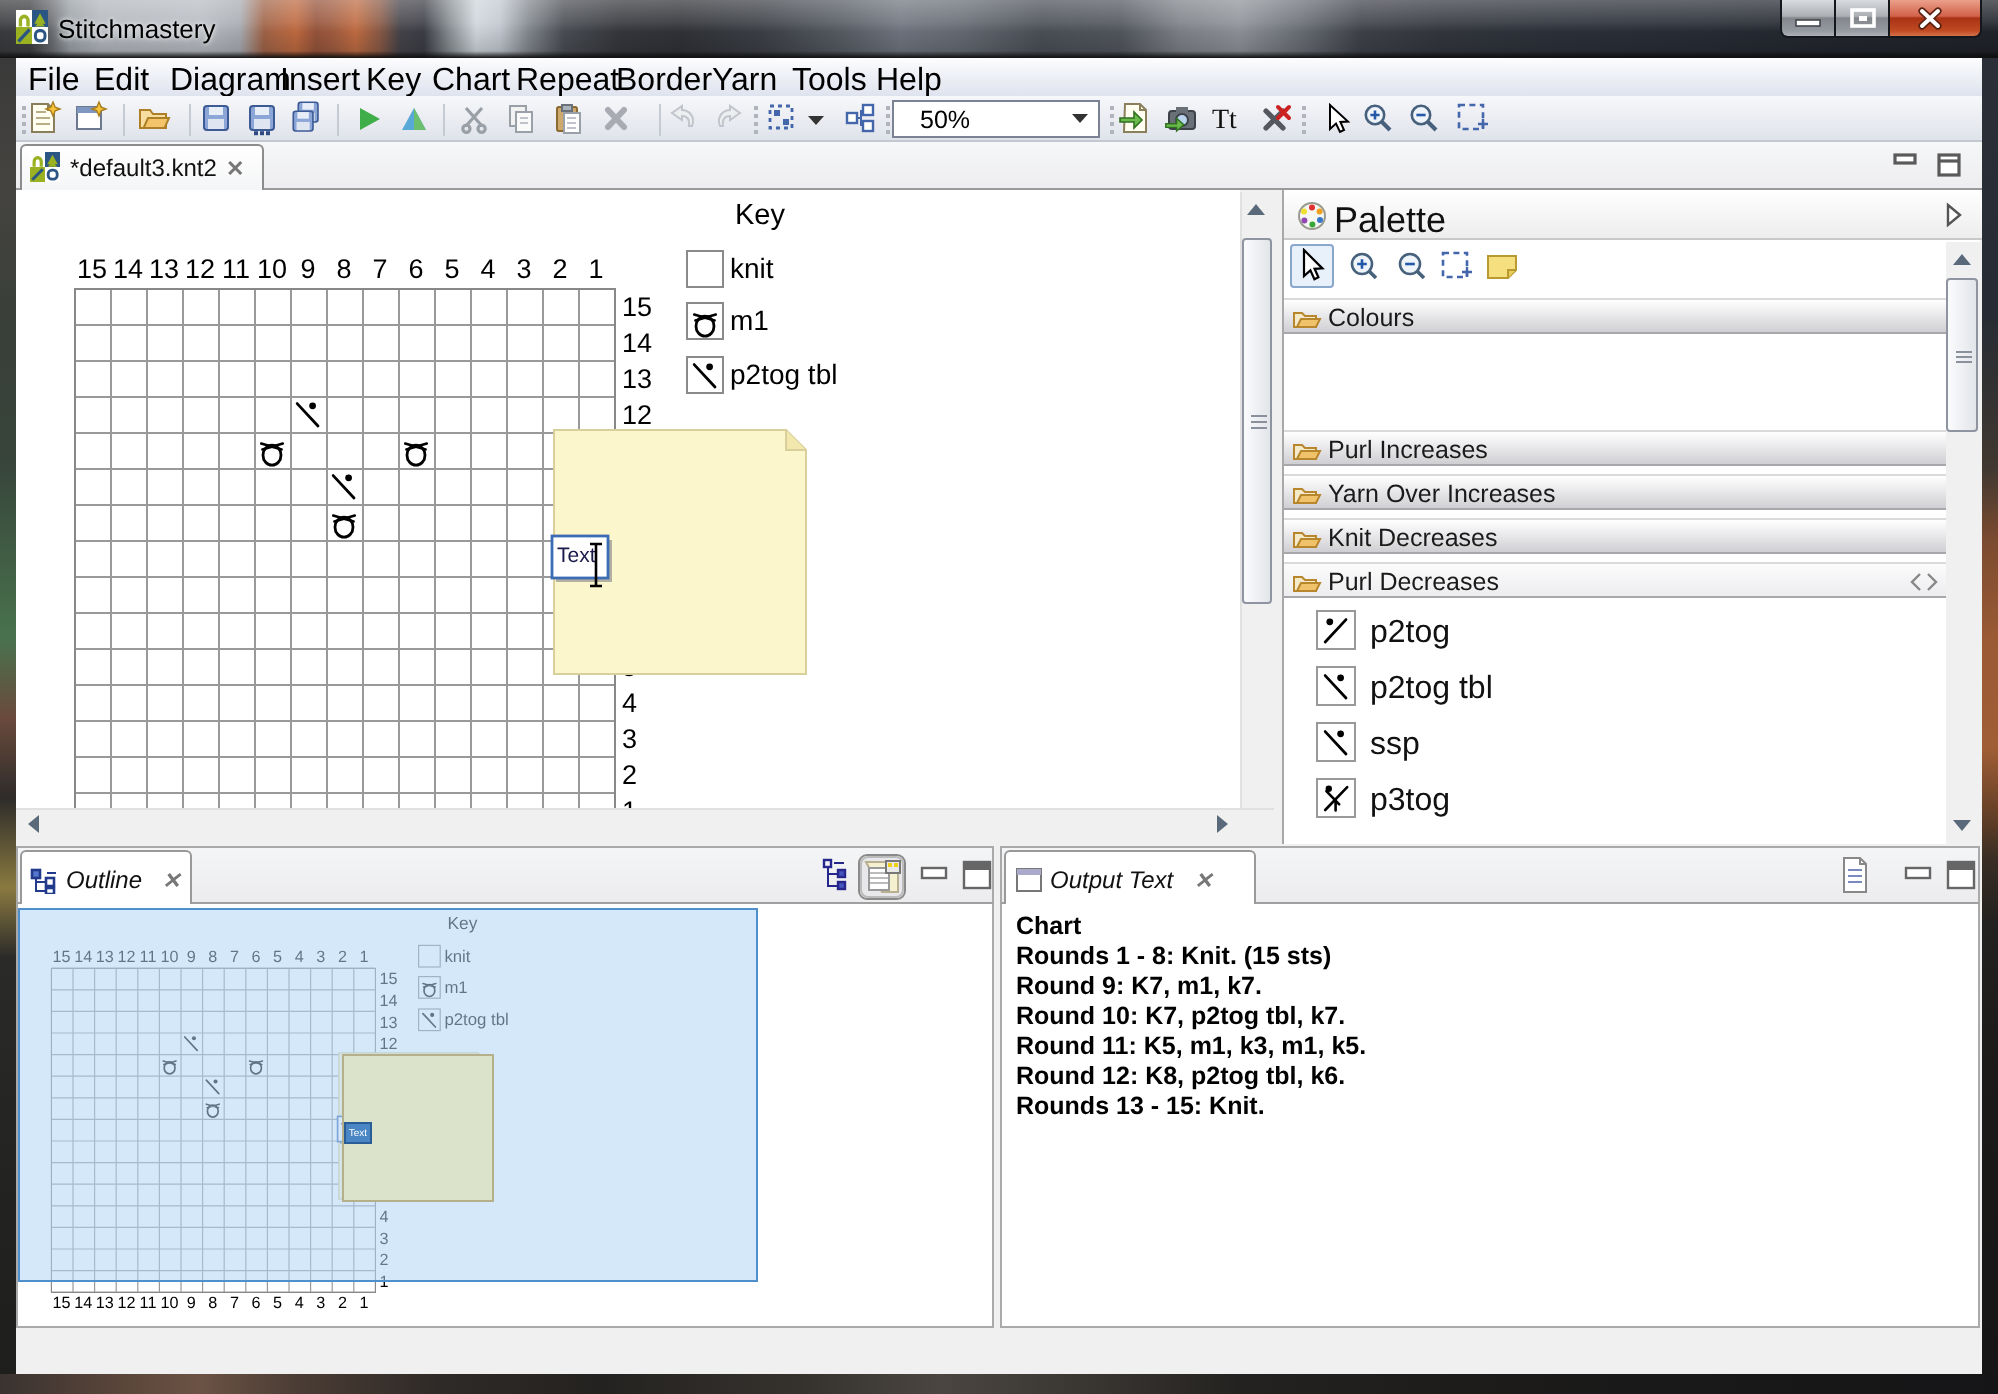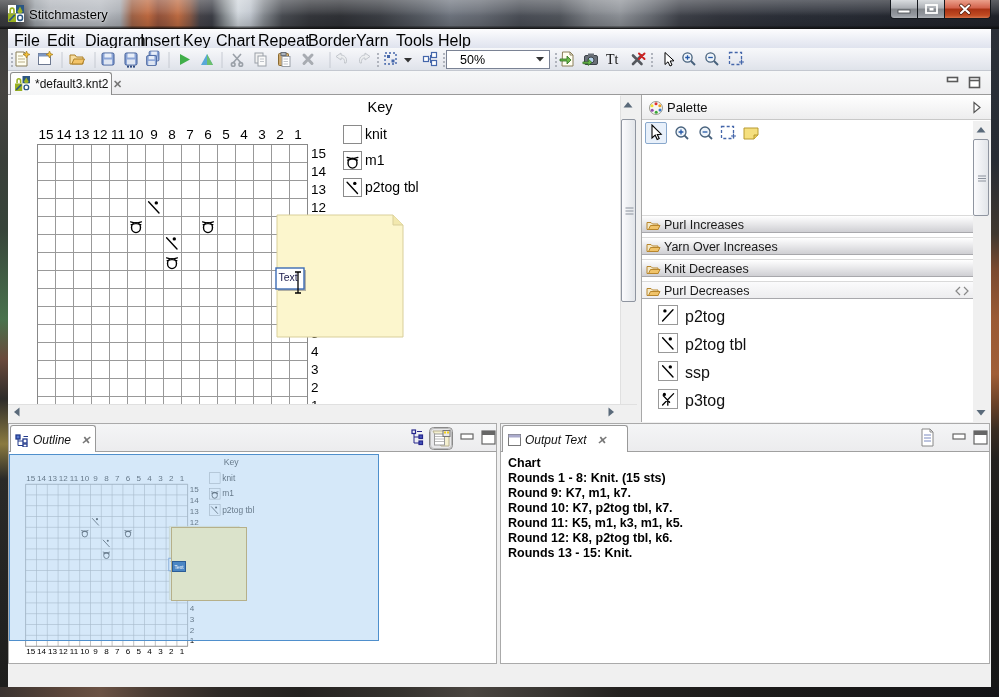--- a/index.html
+++ b/index.html
@@ -14,21 +14,21 @@
 #btn-max{left:917px;width:28px;background:linear-gradient(#d9dcdf 0%,#abafb4 45%,#83878c 50%,#9599a0 85%,#aeb2b7 100%);}
 #btn-close{left:944px;width:47px;border-radius:0 0 4px 0;background:linear-gradient(#eba08b 0%,#d2614a 45%,#a93214 50%,#c04a22 85%,#d4714a 100%);}
 #frame-left{left:0;top:29px;width:8px;height:658px;background:linear-gradient(to bottom,#3a3a3a 0px,#454340 60px,#3a3f3a 130px,#37443a 200px,#49724d 290px,#6a4a3c 330px,#2e2c2a 370px,#8a7a40 415px,#2a2a28 450px,#232322 560px,#1e1e1d 658px);}
 #frame-right{left:991px;top:29px;width:8px;height:658px;background:linear-gradient(to bottom,#2b3038 0px,#272c34 130px,#403830 205px,#7a4a30 240px,#9a5a34 290px,#a05e36 345px,#6a4228 375px,#3a2e24 400px,#242220 430px,#1c1b1a 500px,#161616 658px);}
 #frame-bottom{left:0;top:687px;width:999px;height:10px;background:linear-gradient(to right,#3a3330 0px,#5a453a 60px,#6b5244 100px,#4a3c34 150px,#2e2a27 220px,#242220 300px,#35322e 400px,#4a4540 470px,#3a3733 540px,#242220 620px,#1c1b1a 750px,#151517 999px);}
 #client{left:8px;top:29px;width:983px;height:658px;background:#f0f0f0;}
 #menubar{left:8px;top:29px;width:983px;height:19px;background:linear-gradient(#fdfdfe,#eceef5 55%,#dfe3ee);}
 #menubar span{position:absolute;top:3px;font-size:16px;color:#000;}
 #toolbar{left:8px;top:48px;width:983px;height:23px;background:linear-gradient(#f7f8fa,#e9ebf1 60%,#dfe3ea);border-bottom:1px solid #c4c8d0;}
 #tabstrip{left:8px;top:71px;width:983px;height:24px;background:linear-gradient(#f6f7f8,#ededef);border-bottom:1px solid #9a9a9a;}
-#edtab{left:10px;top:72px;width:102px;height:23px;background:linear-gradient(#ffffff,#f4f5f6);border:1px solid #8c8c8c;border-bottom:none;border-radius:3px 3px 0 0;padding-left:26px;}
+#edtab{left:10px;top:72px;width:122px;height:23px;background:linear-gradient(#ffffff,#f4f5f6);border:1px solid #8c8c8c;border-bottom:none;border-radius:3px 3px 0 0;padding-left:26px;}
 #edtab .lbl{position:absolute;left:24px;top:4px;font-size:12px;color:#111;}
 #editor{left:8px;top:95px;width:612px;height:309px;background:#fff;overflow:hidden;}
 .sb{background:#f0f0f0;}
 .sbthumbv{position:absolute;background:linear-gradient(to right,#fbfbfd,#e2e5e9);border:1px solid #8f95a0;border-radius:2px;}
 #palette{left:641px;top:95px;width:349px;height:327px;background:#fff;border-left:1px solid #a8a8a8;}
 .palbar{position:absolute;left:0;width:332px;height:18px;background:linear-gradient(#ffffff,#eaeaec 45%,#cfcfd3);border-top:1px solid #dadada;border-bottom:1px solid #a8a8ac;}
 .palbar .t{position:absolute;left:22px;top:2px;font-size:12.5px;color:#1a1a1a;}
 .palitem{position:absolute;font-size:16px;color:#111;}
 #outline{left:8px;top:423px;width:489px;height:241px;}
 #output{left:500px;top:423px;width:490px;height:241px;}
@@ -410,21 +410,21 @@
     <div style="position:absolute;left:0;top:0;width:349px;height:25px;background:linear-gradient(#ffffff,#ededee);border-bottom:1px solid #c8c8c8">
       <svg style="position:absolute;left:6px;top:5px" width="16" height="16" viewBox="0 0 16 16">
         <circle cx="8" cy="8" r="6.5" fill="#f6f6f2" stroke="#9a9a90"></circle>
         <circle cx="8" cy="3.8" r="1.5" fill="#e03030"></circle>
         <circle cx="11.8" cy="5.8" r="1.5" fill="#f0a020"></circle>
         <circle cx="12" cy="10" r="1.5" fill="#3878c8"></circle>
         <circle cx="8.2" cy="12.2" r="1.5" fill="#38a838"></circle>
         <circle cx="4.2" cy="10.2" r="1.5" fill="#9048b0"></circle>
         <circle cx="4" cy="5.8" r="1.5" fill="#f0e030"></circle>
       </svg>
-      <span style="position:absolute;left:25px;top:5px;font-size:13px;color:#111">Palette</span>
+      <span style="position:absolute;left:25px;top:5px;font-size:18px;color:#111">Palette</span>
       <svg style="position:absolute;left:330px;top:6px" width="10" height="13">
         <path d="M2 1.5 L8 6.5 L2 11.5 Z" fill="#fff" stroke="#555" stroke-width="1.2"></path>
       </svg>
     </div>
     <div style="position:absolute;left:0;top:26px;width:332px;height:26px;background:#fff">
       <div style="position:absolute;left:3px;top:1px;width:22px;height:22px;background:#e8f0fa;border:1px solid #89a8cc;border-radius:2px"></div>
       <svg style="position:absolute;left:6px;top:3px" width="16" height="18" viewBox="0 0 16 18">
         <path d="M4 1 L4 14 L7.2 11.2 L9.2 15.6 L11.2 14.6 L9.3 10.4 L13.2 10.2 Z" fill="#fff" stroke="#000" stroke-width="1.1"></path>
       </svg>
       <svg style="position:absolute;left:32px;top:4px" width="16" height="16">
@@ -438,20 +438,26 @@
         <path d="M4.6 7 H9.4" stroke="#2458a8" stroke-width="1.3"></path>
       </svg>
       <svg style="position:absolute;left:78px;top:4px" width="18" height="16">
         <rect x="1.5" y="1.5" width="12" height="12" fill="none" stroke="#4466aa" stroke-width="1.3" stroke-dasharray="3 2.2"></rect>
         <path d="M11 11 H16 M13.5 8.5 V13.5" stroke="#4466aa" stroke-width="1.2"></path>
       </svg>
       <svg style="position:absolute;left:101px;top:5px" width="20" height="15">
         <path d="M1 2 H15 L15 9 L11 13 L1 13 Z" fill="#f5df7e" stroke="#b89a30" stroke-width="1"></path>
         <path d="M15 9 L11 9 L11 13" fill="#e8cb5a" stroke="#b89a30" stroke-width="1"></path>
       </svg>
+    </div>
+    <div class="palbar" style="top:54px">
+      <svg style="position:absolute;left:4px;top:3px" width="16" height="12" viewBox="0 0 16 12">
+        <use href="#folder"></use>
+      </svg>
+      <span class="t">Colours</span>
     </div>
     <div class="palbar" style="top:120px">
       <svg style="position:absolute;left:4px;top:3px" width="16" height="12" viewBox="0 0 16 12">
         <use href="#folder"></use>
       </svg>
       <span class="t">Purl Increases</span>
     </div>
     <div class="palbar" style="top:142px">
       <svg style="position:absolute;left:4px;top:3px" width="16" height="12" viewBox="0 0 16 12">
         <use href="#folder"></use>

